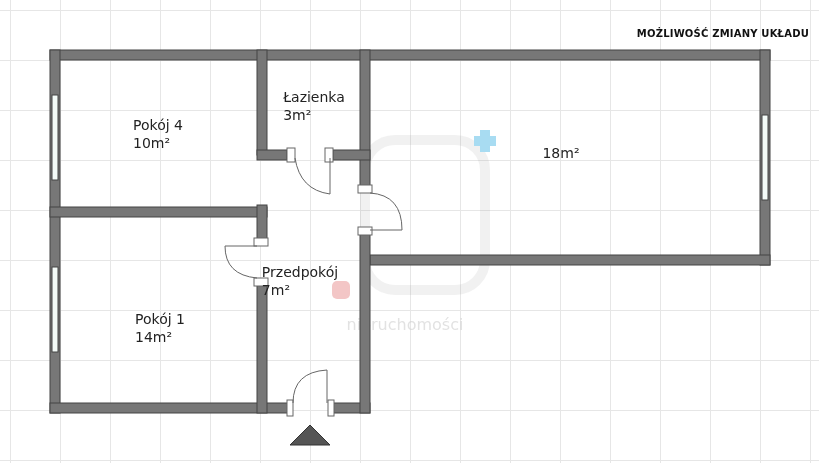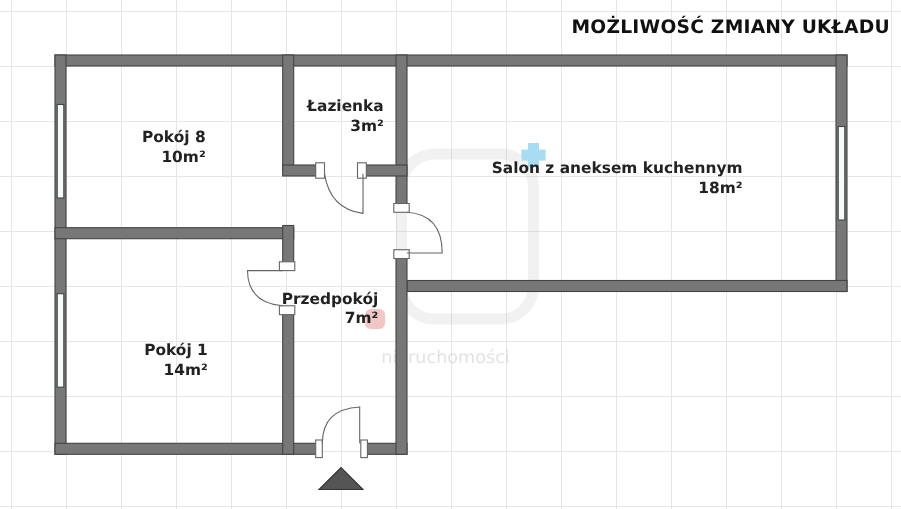--- a/index.html
+++ b/index.html
@@ -1,22 +1,22 @@
 <!DOCTYPE html>
 <html><head>
 <meta charset="utf-8">
 <style>
   html,body{margin:0;padding:0;}
   body{width:819px;height:463px;position:relative;overflow:hidden;background:#ffffff;font-family:"DejaVu Sans",sans-serif;}
   .grid{position:absolute;left:0;top:0;width:819px;height:463px;
     background-image:linear-gradient(to right,#e6e6e6 1px,transparent 1px),linear-gradient(to bottom,#e6e6e6 1px,transparent 1px);
     background-size:50px 50px;background-position:10px 10px;}
-  .header{position:absolute;right:10px;top:15px;font-size:17px;font-weight:bold;color:#111;letter-spacing:0.2px;}
+  .header{position:absolute;right:10px;top:28px;font-size:10px;font-weight:bold;color:#111;letter-spacing:0.2px;}
   svg.plan{position:absolute;left:0;top:0;}
-  .label{position:absolute;text-align:right;font-size:14px;color:#222;line-height:18px;transform:translateX(-50%);white-space:nowrap;font-weight:bold;}
+  .label{position:absolute;text-align:left;font-size:14px;color:#222;line-height:18px;transform:translateX(-50%);white-space:nowrap;}
 </style>
 </head>
 <body>
 
 <div class="grid"></div>
 <div class="header">MOŻLIWOŚĆ ZMIANY UKŁADU</div>
 
 <svg class="plan" width="819" height="463">
 
   <g opacity="0.12" fill="none" stroke="#888" stroke-width="10">
@@ -84,29 +84,28 @@
   <polygon points="290,445 310,425 330,445" fill="#555" stroke="#333"></polygon>
 
   <g fill="#a8dcf2">
     <rect x="480" y="130" width="10" height="22"></rect>
     <rect x="474" y="136" width="22" height="10"></rect>
   </g>
   <rect x="332" y="281" width="18" height="18" rx="5" fill="#f3c6c6"></rect>
 </svg>
 
 <div class="label" style="left:158px;top:116px;">
-  <div>Pokój 8</div>
+  <div>Pokój 4</div>
     <div>10m²</div>
 </div>
 <div class="label" style="left:314px;top:88px;">
   <div>Łazienka</div>
     <div>3m²</div>
 </div>
 <div class="label" style="left:561px;top:144px;">
-  <div>Salon z aneksem kuchennym</div>
     <div>18m²</div>
 </div>
 <div class="label" style="left:300px;top:263px;">
   <div>Przedpokój</div>
     <div>7m²</div>
 </div>
 <div class="label" style="left:160px;top:292px;margin-top:18px;">
   <div>Pokój 1</div>
     <div>14m²</div>
 </div>

